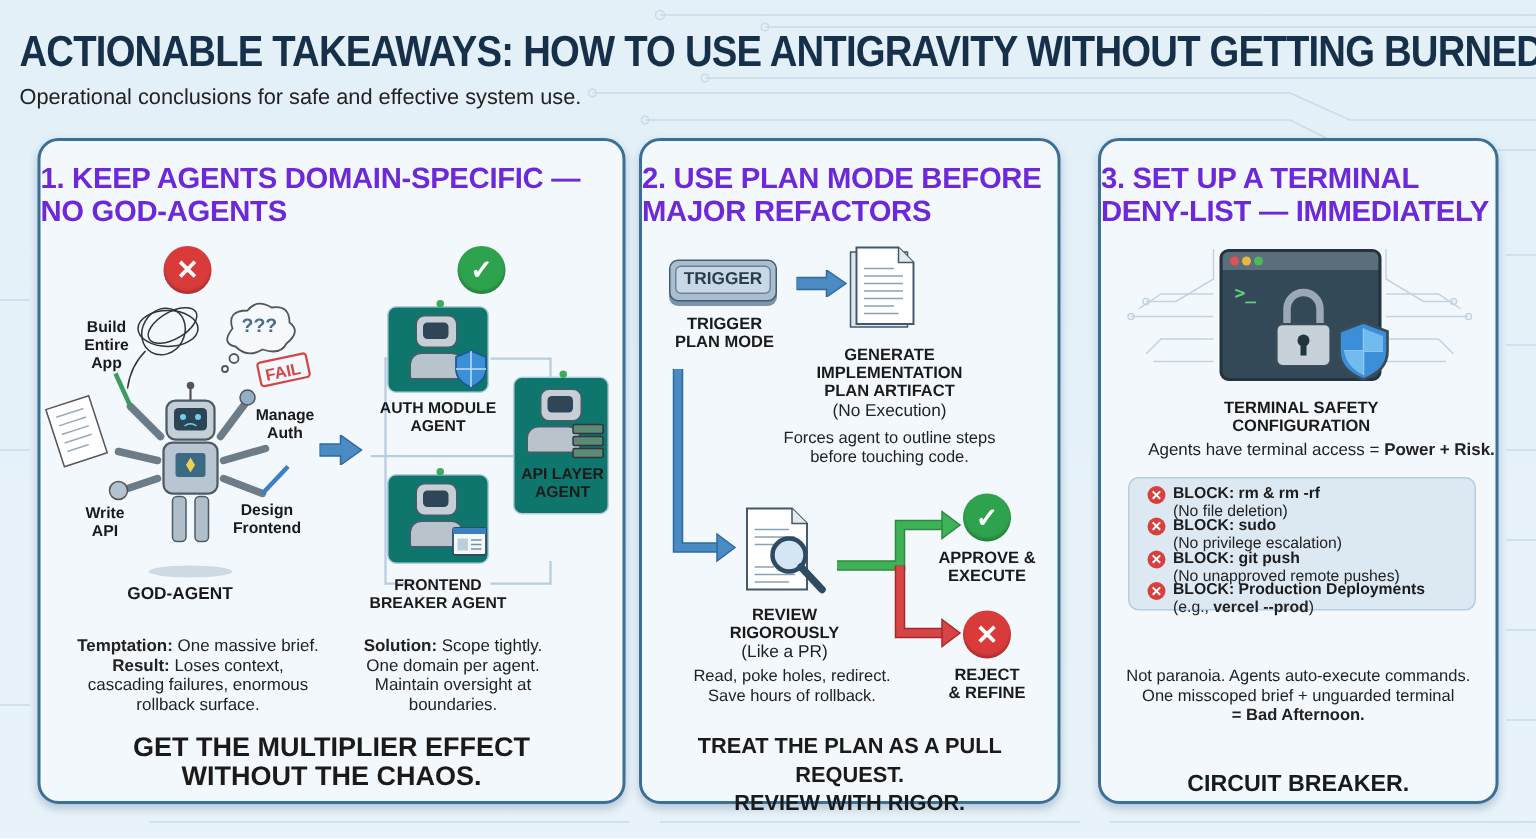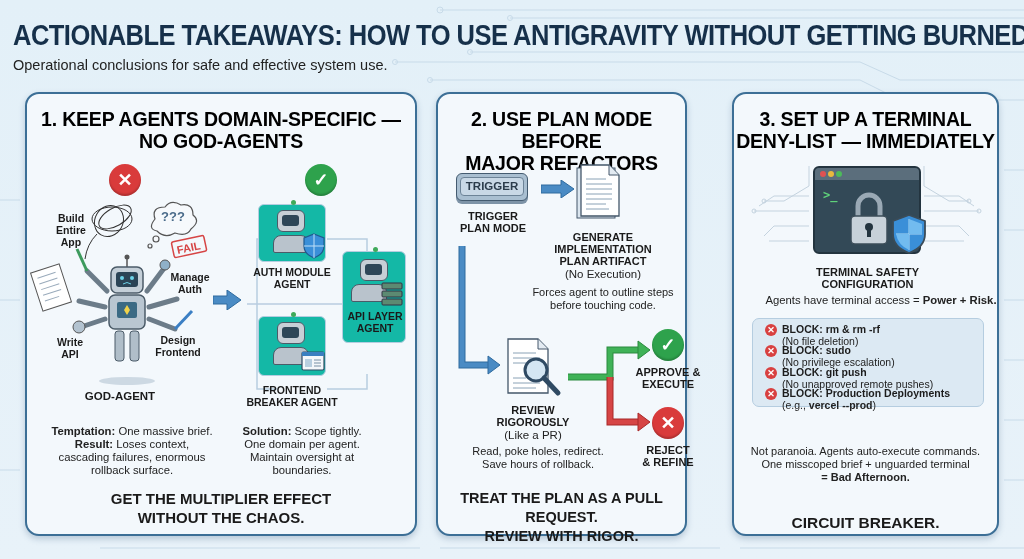--- a/index.html
+++ b/index.html
@@ -24,37 +24,37 @@
   }
   .card {
     position: absolute; top: 92px; height: 444px;
     background: #f3f8fc;
     border: 2px solid #3c6f96;
     border-radius: 14px;
     box-shadow: 0 3px 6px rgba(40,80,120,0.25);
   }
   .card h2 {
     position: absolute; left: 0; right: 0;
-    text-align: center; font-weight: bold; font-size: 19.5px; line-height: 22px;
-    color: #000000; letter-spacing: -0.2px;
+    font-weight: bold; font-size: 19.5px; line-height: 22px;
+    color: #6d28d9; letter-spacing: -0.2px;
   }
   .abs { position: absolute; }
   .lbl { font-weight: bold; font-size: 10.5px; line-height: 12px; text-align: center; color: #1a1a1a; }
   .txt { font-size: 11.5px; line-height: 13px; text-align: center; color: #222; }
-  .foot { position: absolute; left: 0; right: 0; text-align: center; font-weight: bold; font-size: 15px; line-height: 19px; color: #1a1a1a; }
+  .foot { position: absolute; left: 0; right: 0; text-align: center; font-weight: bold; font-size: 18px; line-height: 19px; color: #1a1a1a; }
   .circ {
     position: absolute; width: 30px; height: 30px; border-radius: 50%;
     display: flex; align-items: center; justify-content: center;
     color: #fff; font-weight: bold; font-size: 18px;
     box-shadow: inset 0 -2px 2px rgba(0,0,0,0.2);
   }
   .red { background: #d93b3b; }
   .green { background: #2ea24c; }
   .agent-box {
-    position: absolute; background: #14b8a6; border: 1.5px solid #b5cde0; border-radius: 6px;
+    position: absolute; background: #0f766e; border: 1.5px solid #b5cde0; border-radius: 6px;
   }
   .robot-head {
     position: absolute; width: 28px; height: 22px; border-radius: 6px; background: #c7cfd6; border: 1.5px solid #4b5b68;
   }
   .robot-face {
     position: absolute; left: 4px; top: 4px; width: 17px; height: 11px; border-radius: 3px; background: #2e4657;
   }
   .robot-body {
     position: absolute; width: 36px; height: 18px; border-radius: 8px 8px 2px 2px; background: #b9c3cc; border: 1.5px solid #4b5b68;
   }
@@ -261,21 +261,21 @@
     <span>One domain per agent.</span><br>
     <span>Maintain oversight at</span><br>
     <span>boundaries.</span>
   </div>
 
   <div class="foot" style="top:395px;">
     <span>GET THE MULTIPLIER EFFECT</span><br><span>WITHOUT THE CHAOS.</span>
   </div>
 </div>
 
-<div class="card" style="left:436px; width:251px;">
+<div class="card" style="left:426px; width:281px;">
   <h2 style="top:14px;">
     <span>2. USE PLAN MODE BEFORE</span><br>
     <span>MAJOR REFACTORS</span>
   </h2>
 
   <div class="abs" style="left:18px; top:79px; width:72px; height:28px; background:#a9bfd1; border:1.5px solid #445b70; border-radius:6px; box-shadow:0 3px 0 #7d93a7;">
     <div style="position:absolute; left:3px; top:3px; right:3px; bottom:4px; background:#c8d8e6; border-radius:4px; border:1px solid #6c8397; text-align:center; font-weight:bold; font-size:11.5px; line-height:17px; color:#2b3c4c;">TRIGGER</div>
   </div>
   <div class="abs lbl" style="left:10px; top:116px; width:90px; font-size:11px;">
     <span>TRIGGER</span><br><span>PLAN MODE</span>

